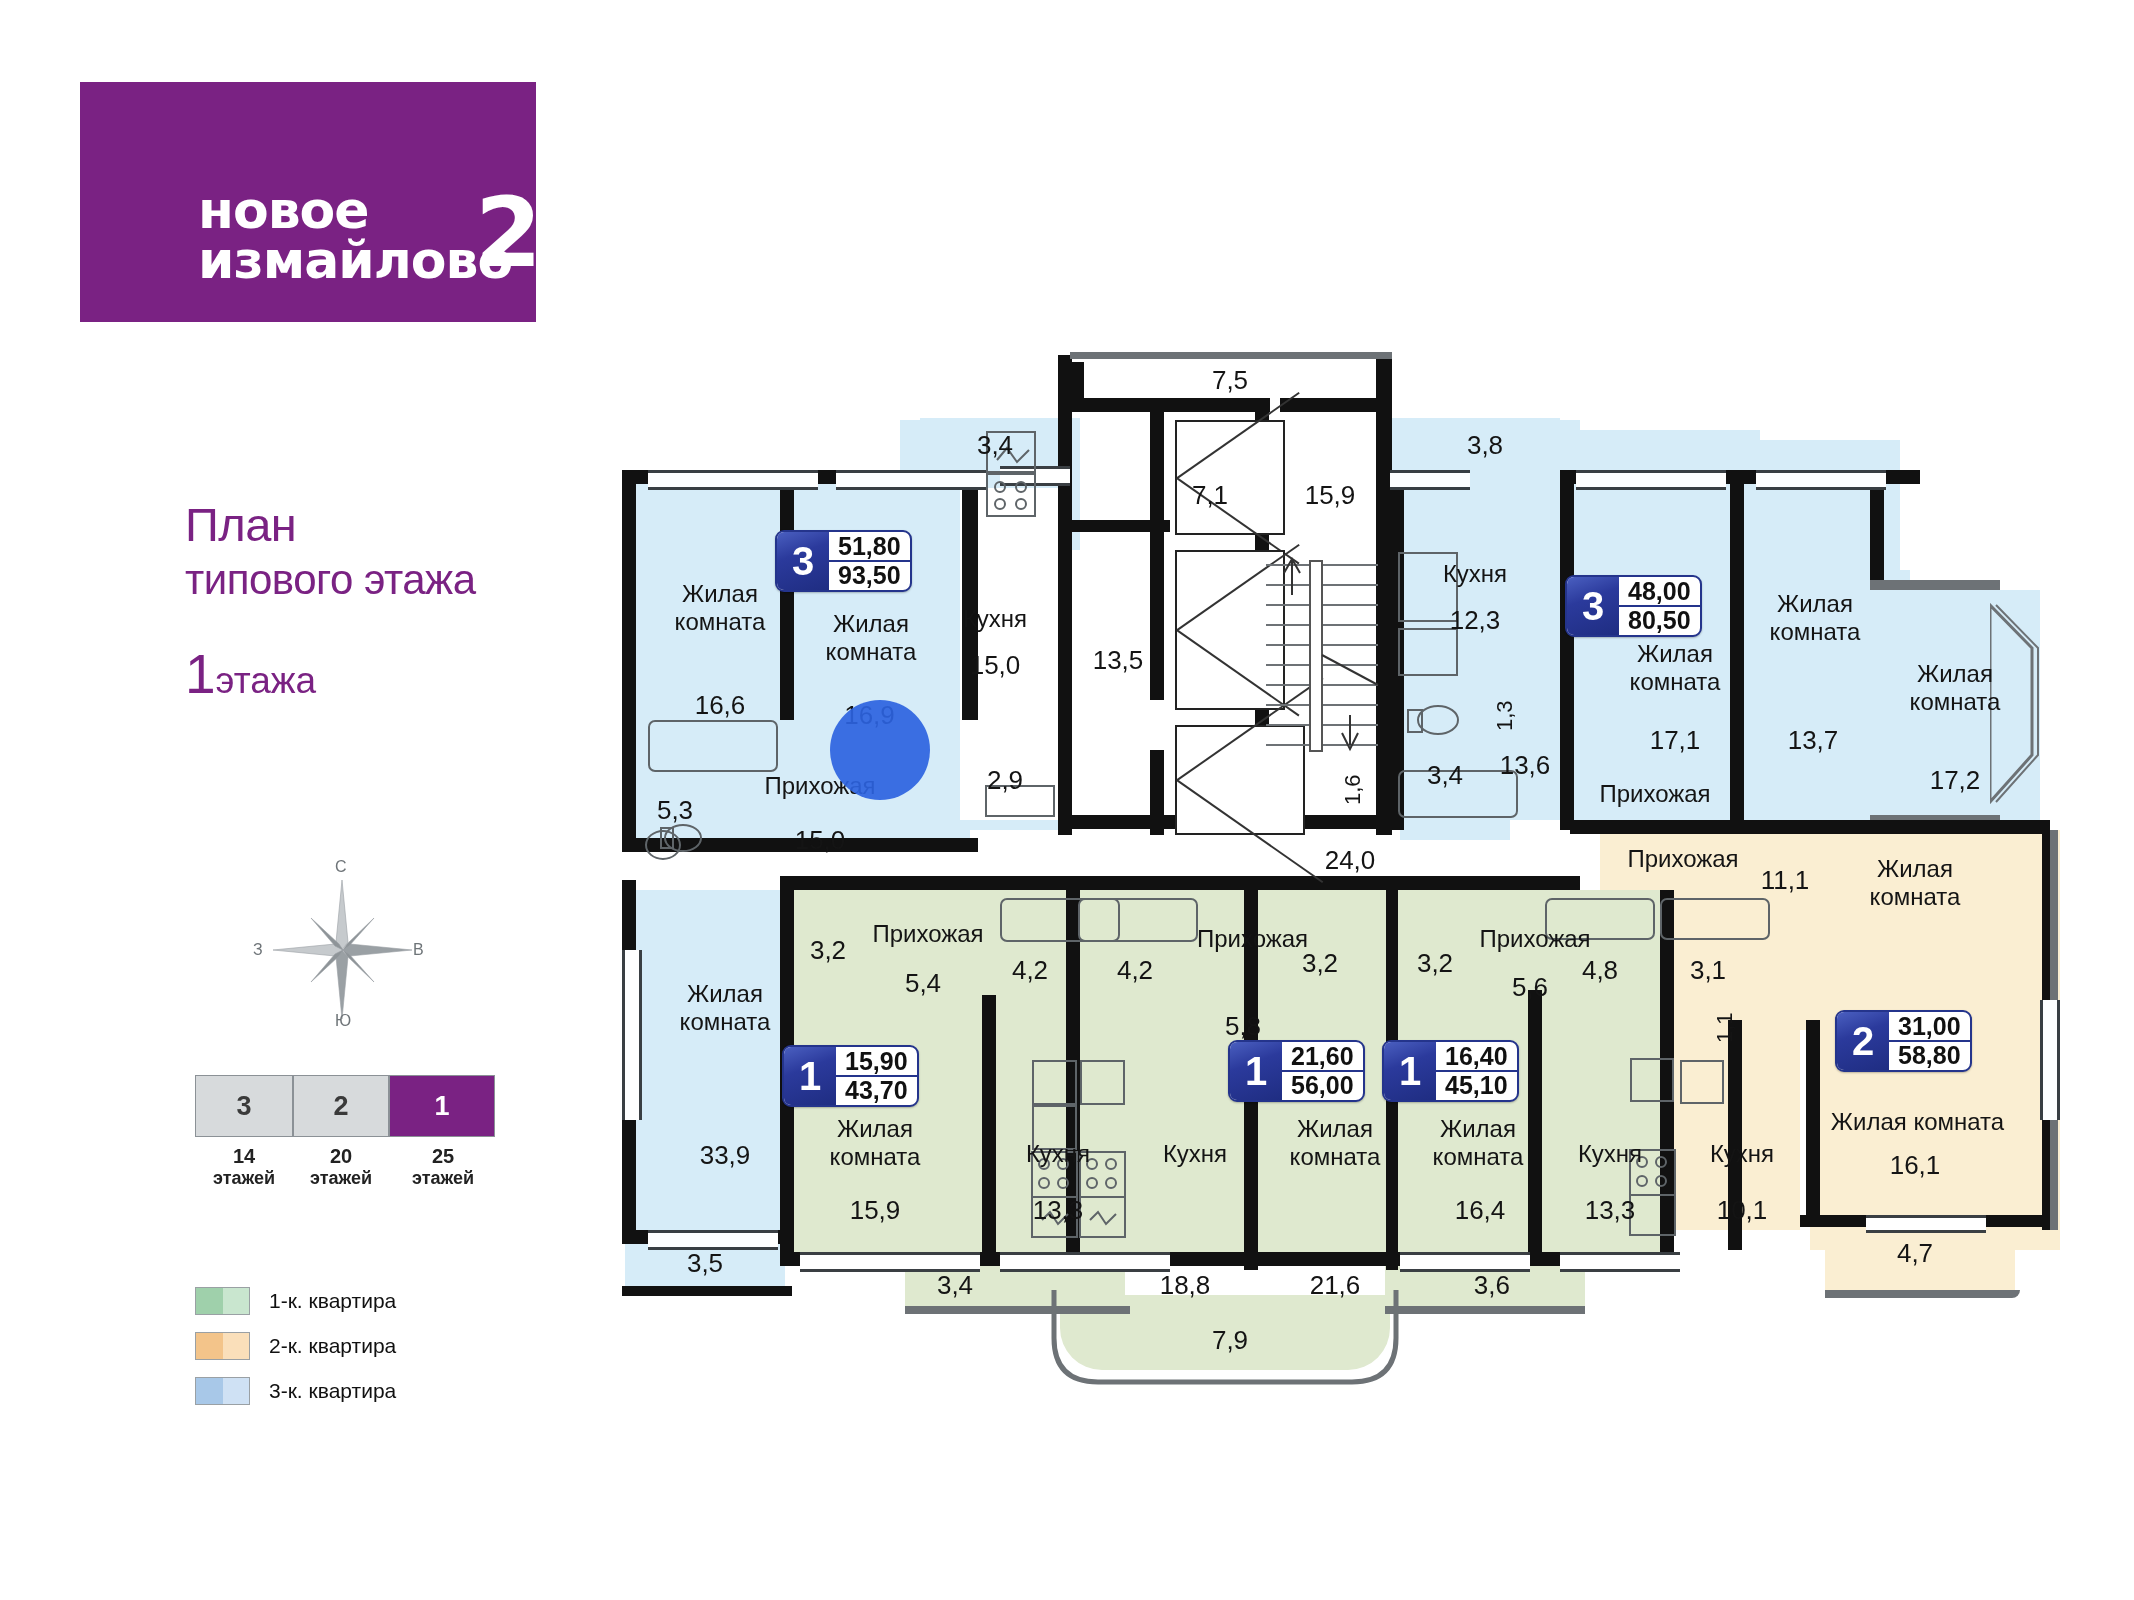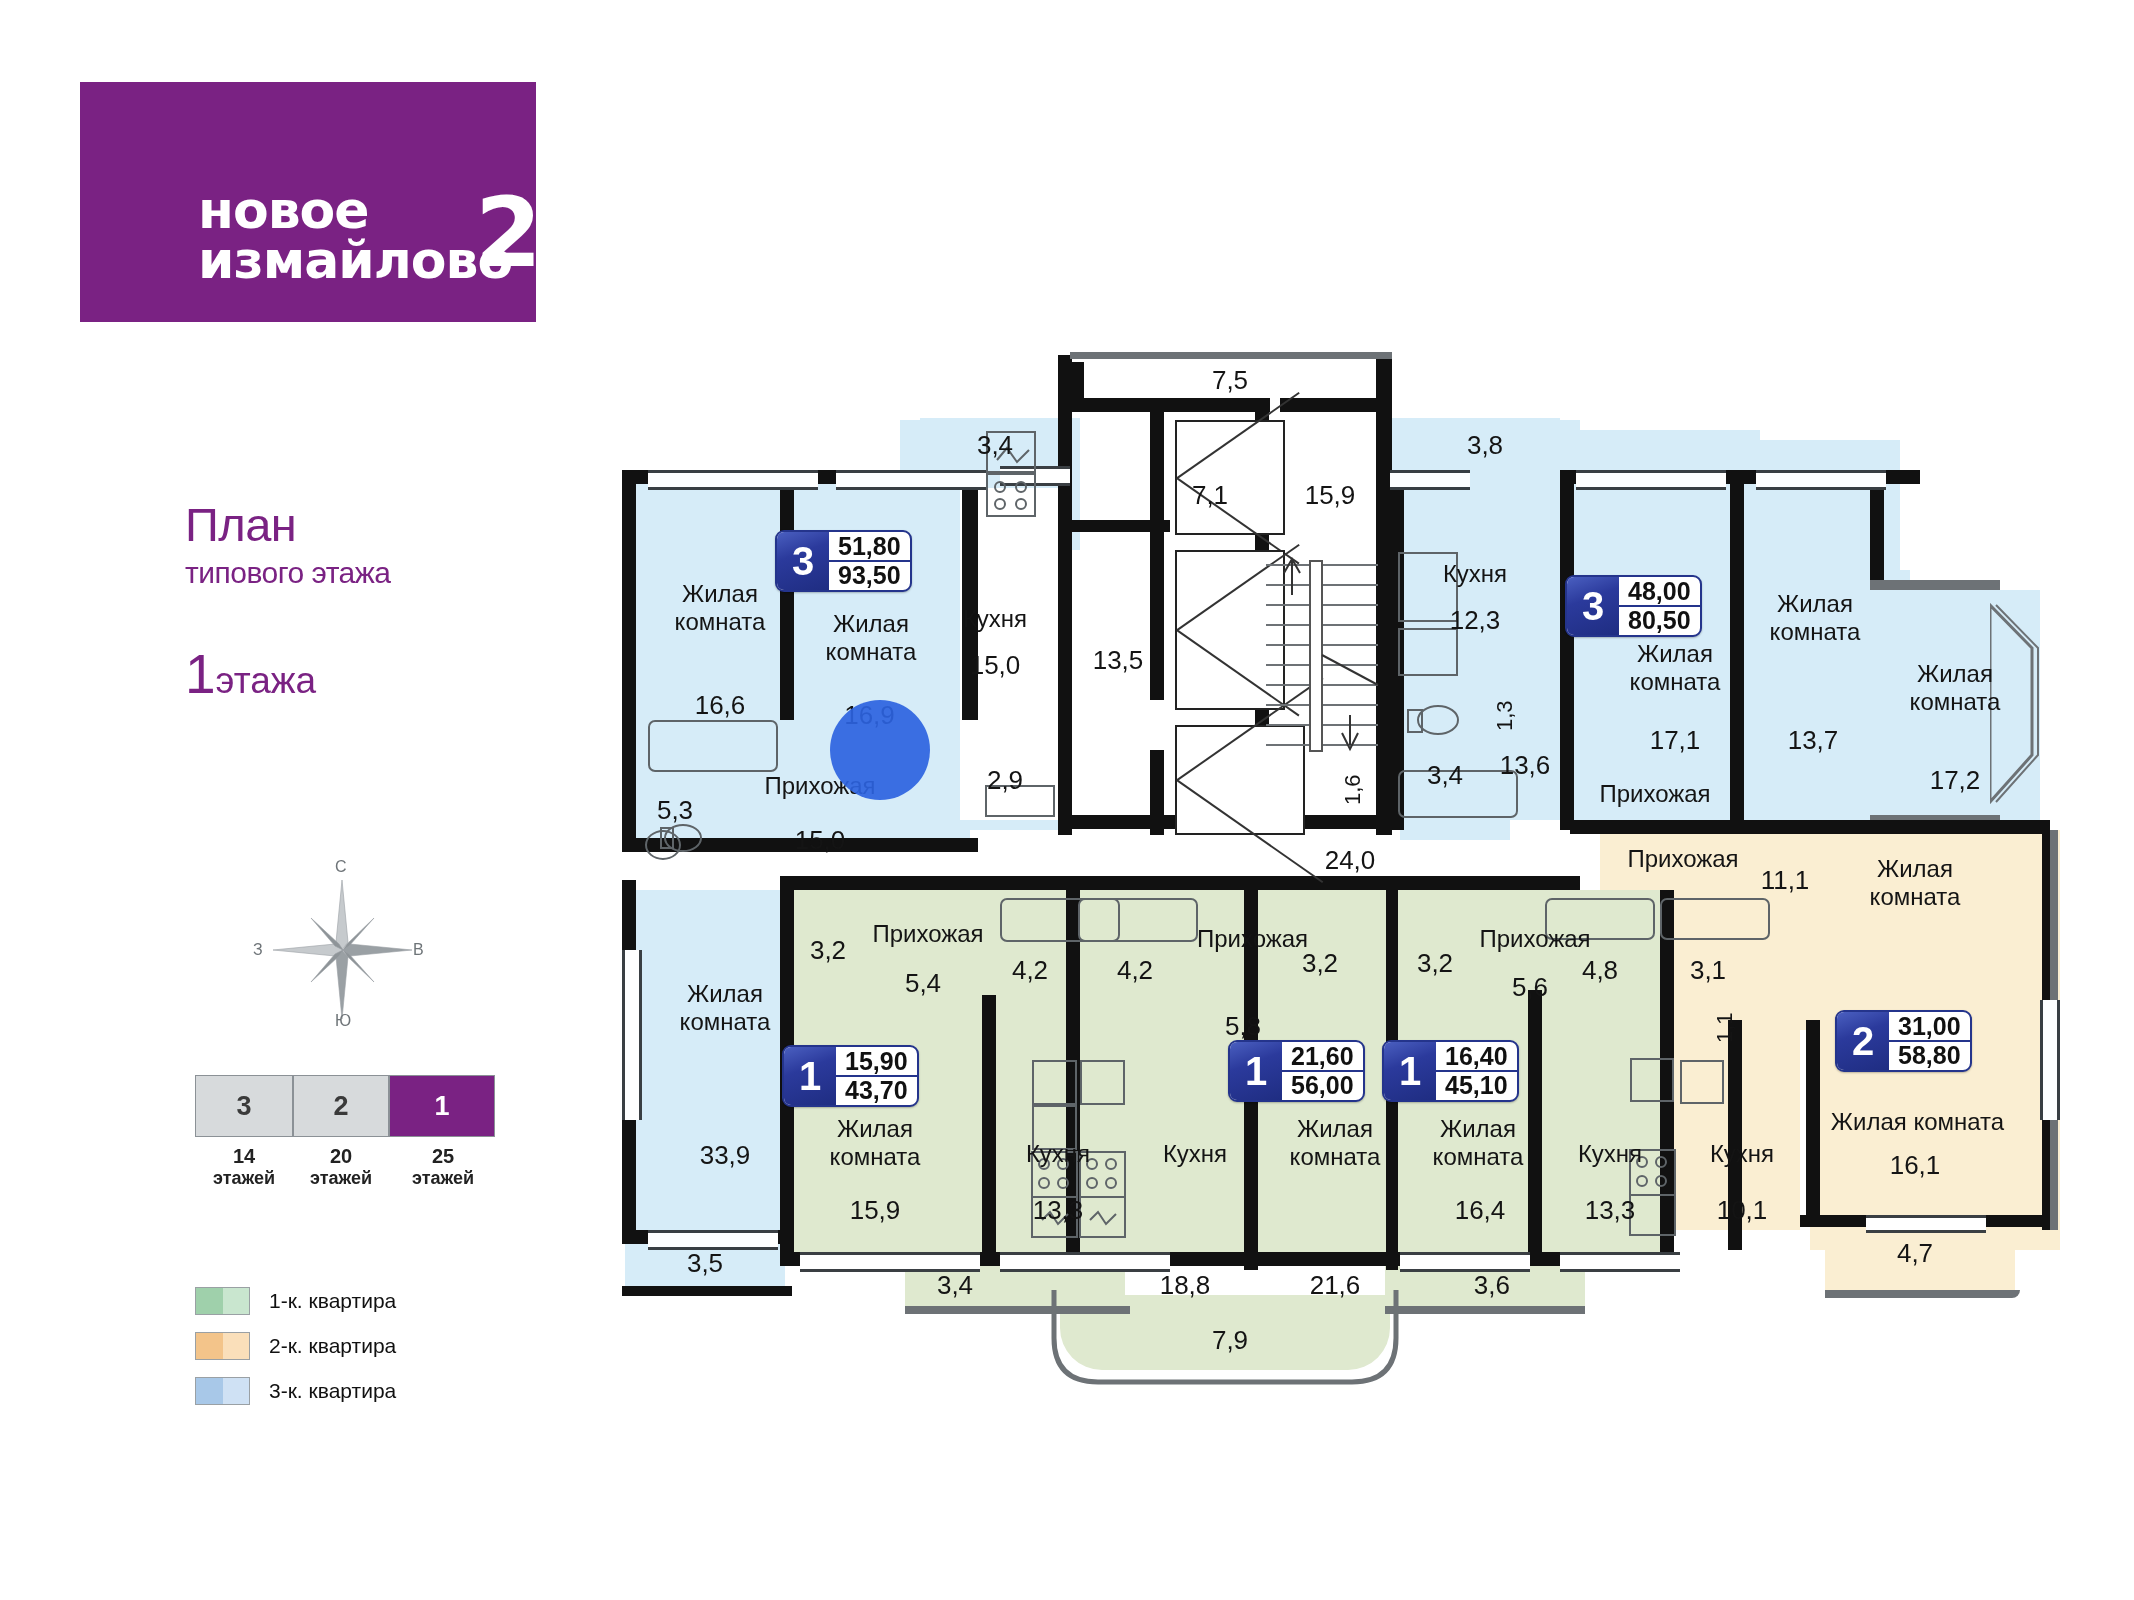--- a/index.html
+++ b/index.html
@@ -12,21 +12,21 @@
   #logo-line1{position:absolute;left:118px;top:98px;color:#fff;font-weight:700;
      font-size:52px;letter-spacing:-1px;font-family:"DejaVu Sans",sans-serif;}
   #logo-line2{position:absolute;left:118px;top:148px;color:#fff;font-weight:700;
      font-size:52px;letter-spacing:-1px;font-family:"DejaVu Sans",sans-serif;}
   #logo-num{position:absolute;left:395px;top:103px;color:#fff;font-weight:700;font-size:96px;
      line-height:96px;font-family:"DejaVu Sans",sans-serif;}
   #logo-korpus{position:absolute;left:0;top:245px;width:456px;text-align:center;color:#fff;
      font-size:32px;letter-spacing:2px;}
 
   #title-1{left:185px;top:497px;font-size:47px;color:#7a2283;letter-spacing:-0.5px;}
-  #title-2{left:185px;top:556px;font-size:30px;color:#7a2283;letter-spacing:-0.5px;}
+  #title-2{left:185px;top:556px;font-size:42px;color:#7a2283;letter-spacing:-0.5px;}
   #title-3{left:185px;top:642px;font-size:55px;color:#7a2283;}
   #title-3 .sm{font-size:37px;}
 
   
   #compass{left:255px;top:862px;width:175px;height:175px;}
   .comp-lbl{position:absolute;font-size:16px;color:#6e7478;}
 
   
   #sect-diagram{left:195px;top:1075px;width:300px;height:72px;}
   .sec-blk{position:absolute;top:0;height:62px;border:1.6px solid #8b9196;box-sizing:border-box;

